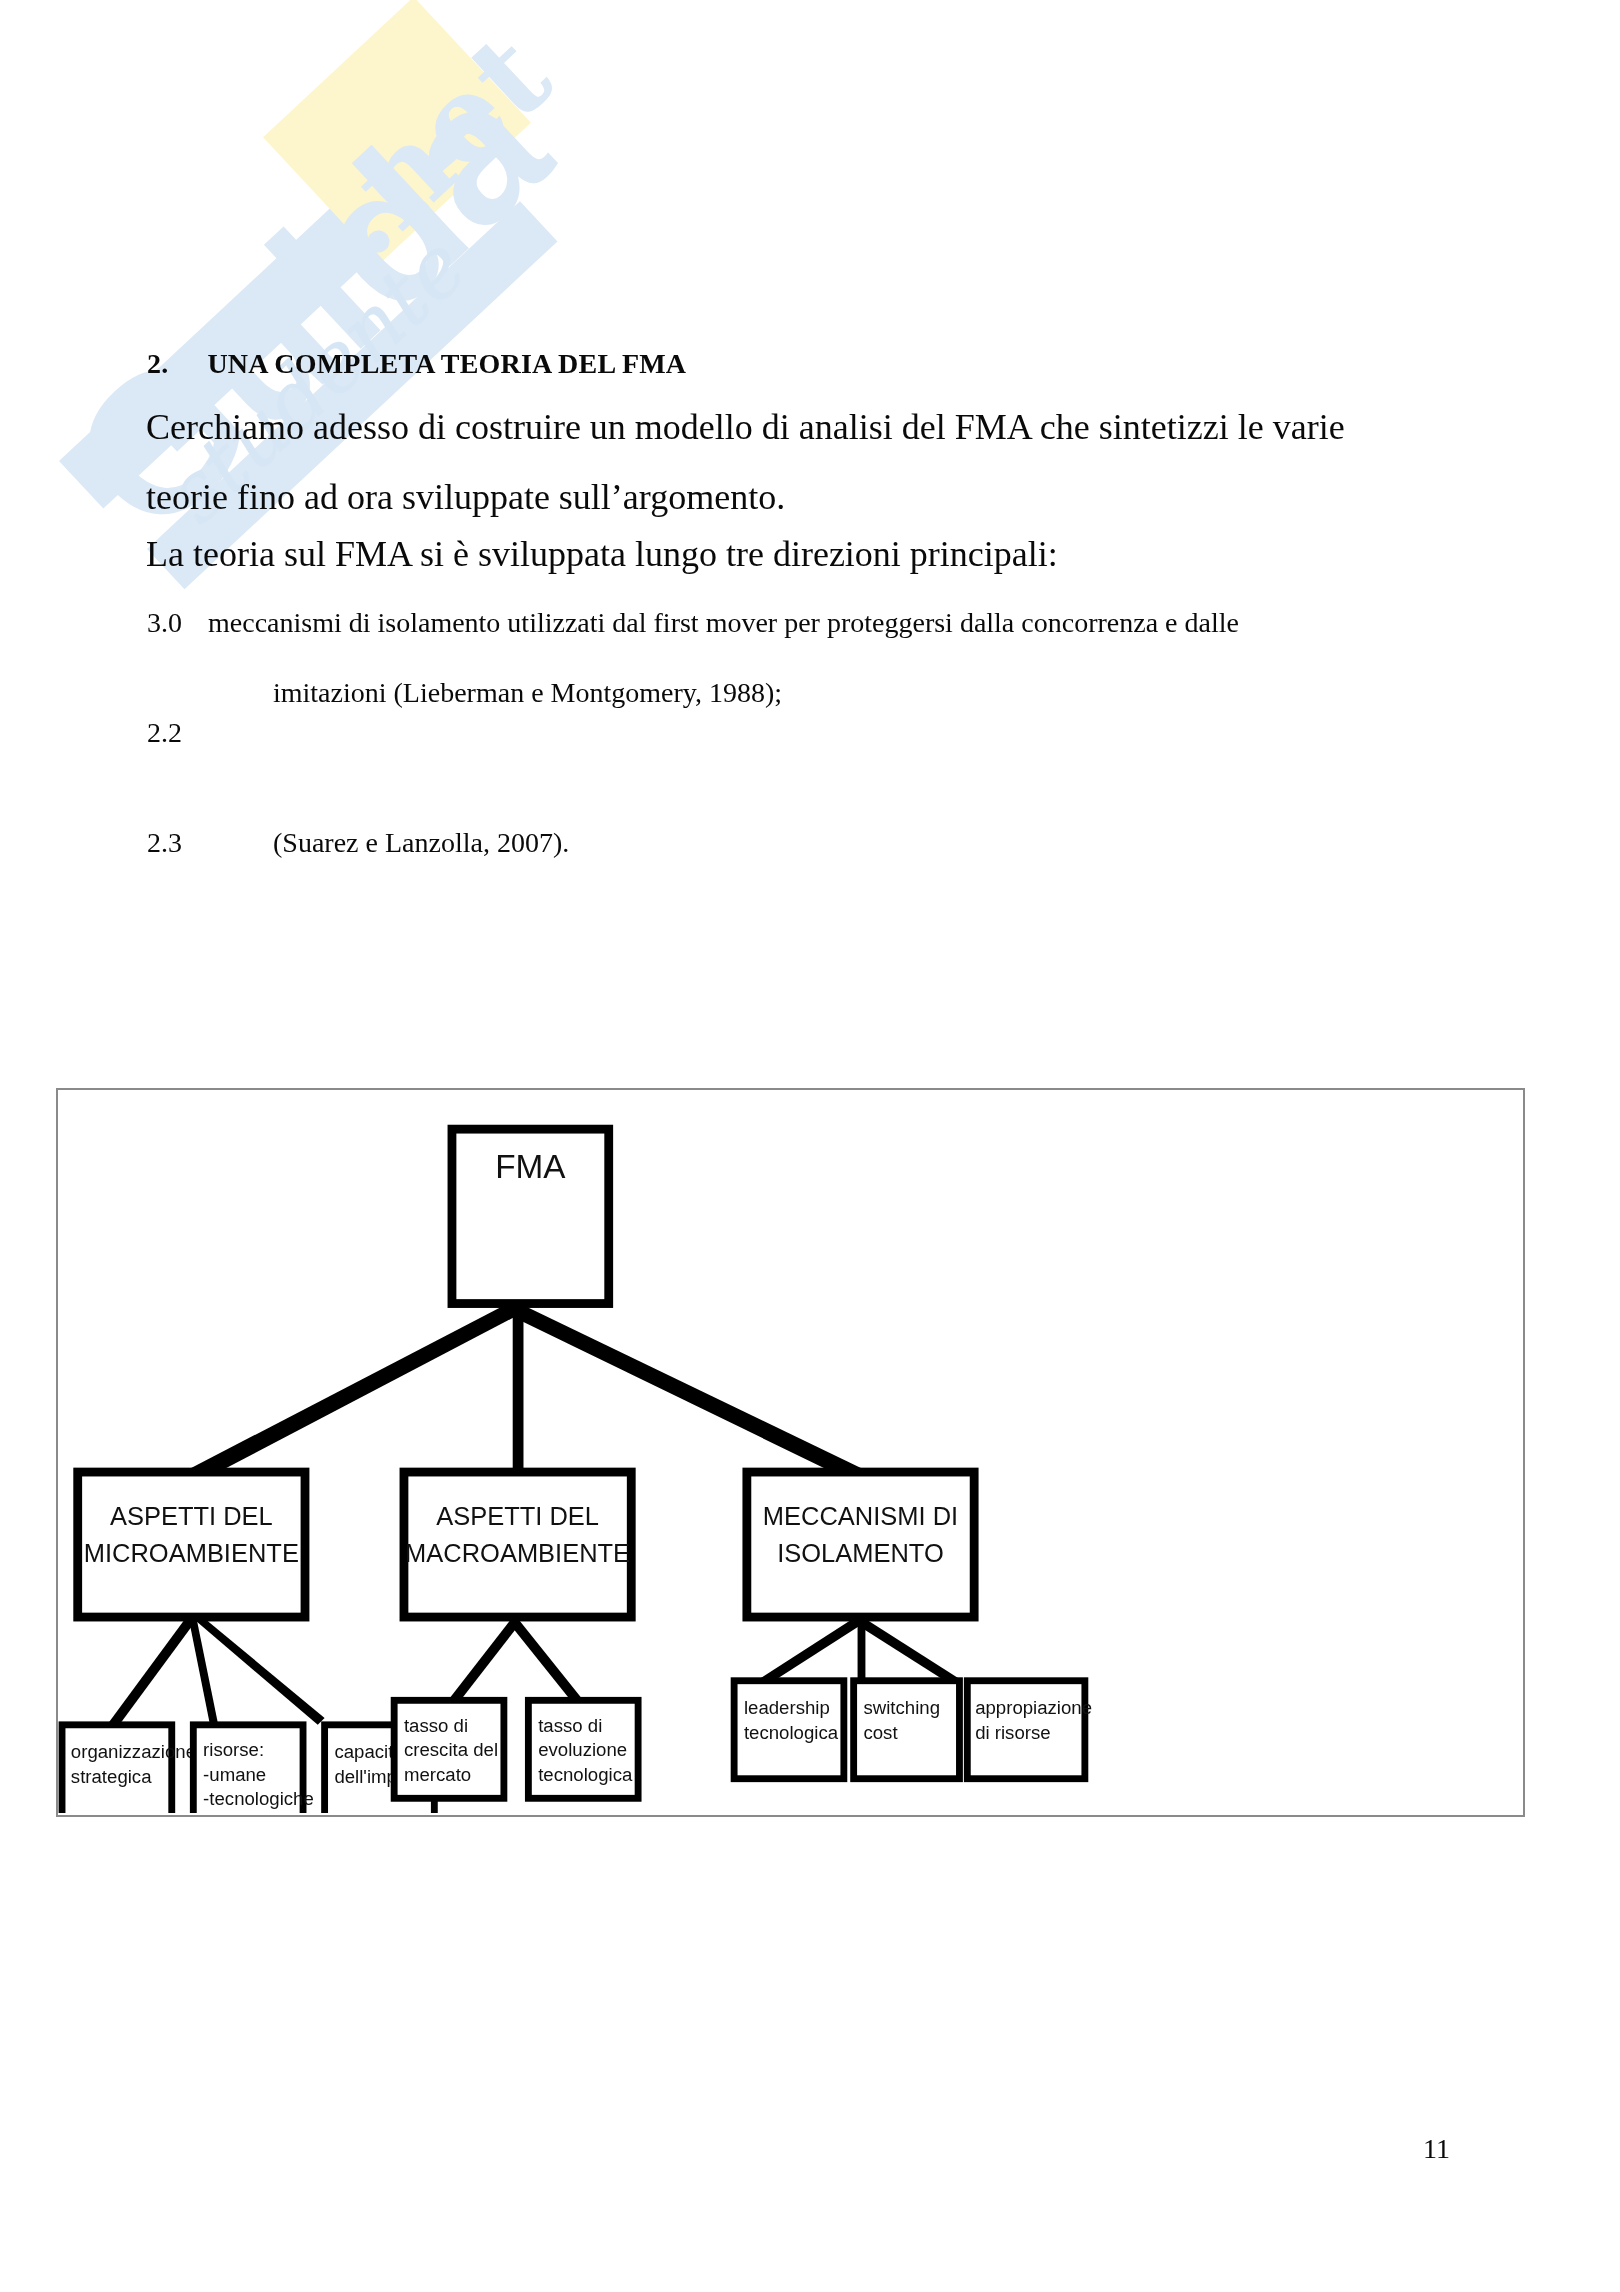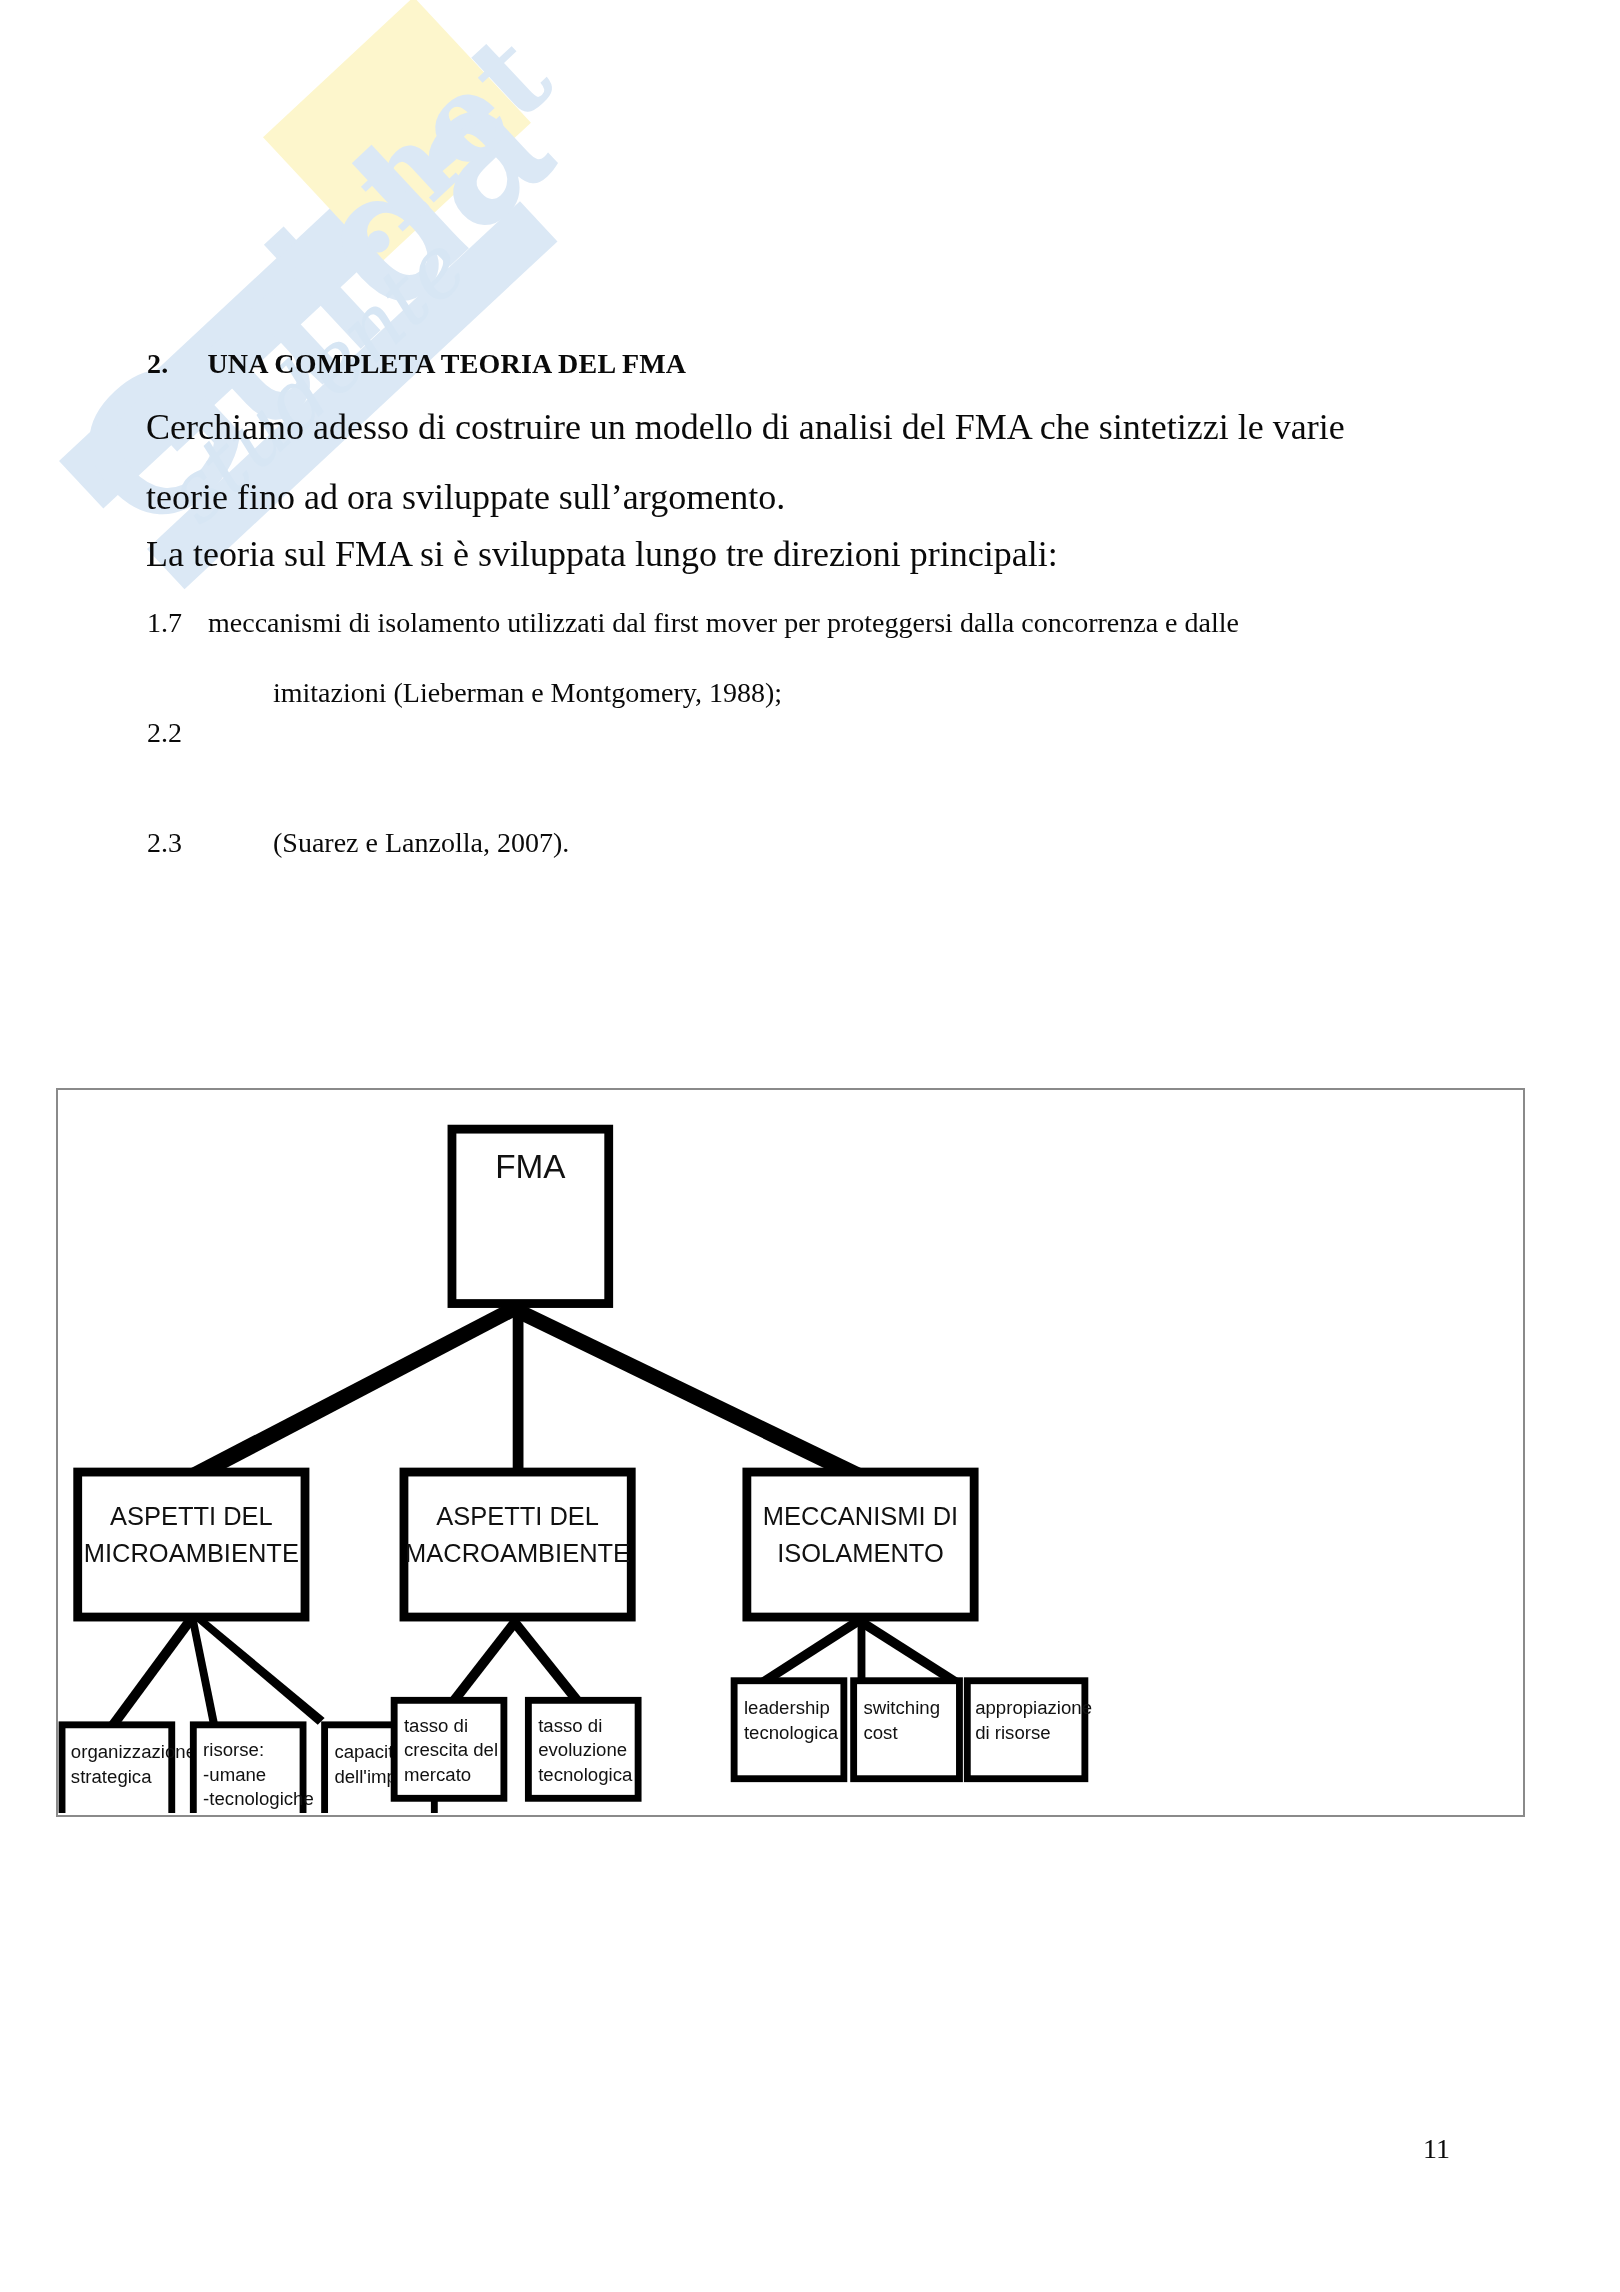--- a/index.html
+++ b/index.html
@@ -147,21 +147,21 @@
 <div id="page">
 
   <div class="section-heading">
     <span class="num">2.</span><span>UNA COMPLETA TEORIA DEL FMA</span>
   </div>
 
   <div class="para" id="para-1">Cerchiamo adesso di costruire un modello di analisi del FMA che sintetizzi le varie teorie fino ad ora sviluppate sull’argomento.</div>
   <div class="para" id="para-2">La teoria sul FMA si è sviluppata lungo tre direzioni principali:</div>
 
   <div class="list-item" id="item-21">
-    <span class="lnum">1.7</span>
+    <span class="lnum">3.0</span>
     <span class="ltext">
       <span>meccanismi di isolamento utilizzati dal first mover per proteggersi dalla concorrenza e dalle</span>
       <span class="cont">imitazioni (Lieberman e Montgomery, 1988);</span>
     </span>
   </div>
 
   <div class="list-item" id="item-22">
     <span class="lnum">2.2</span>
     <span class="ltext">
     </span>

